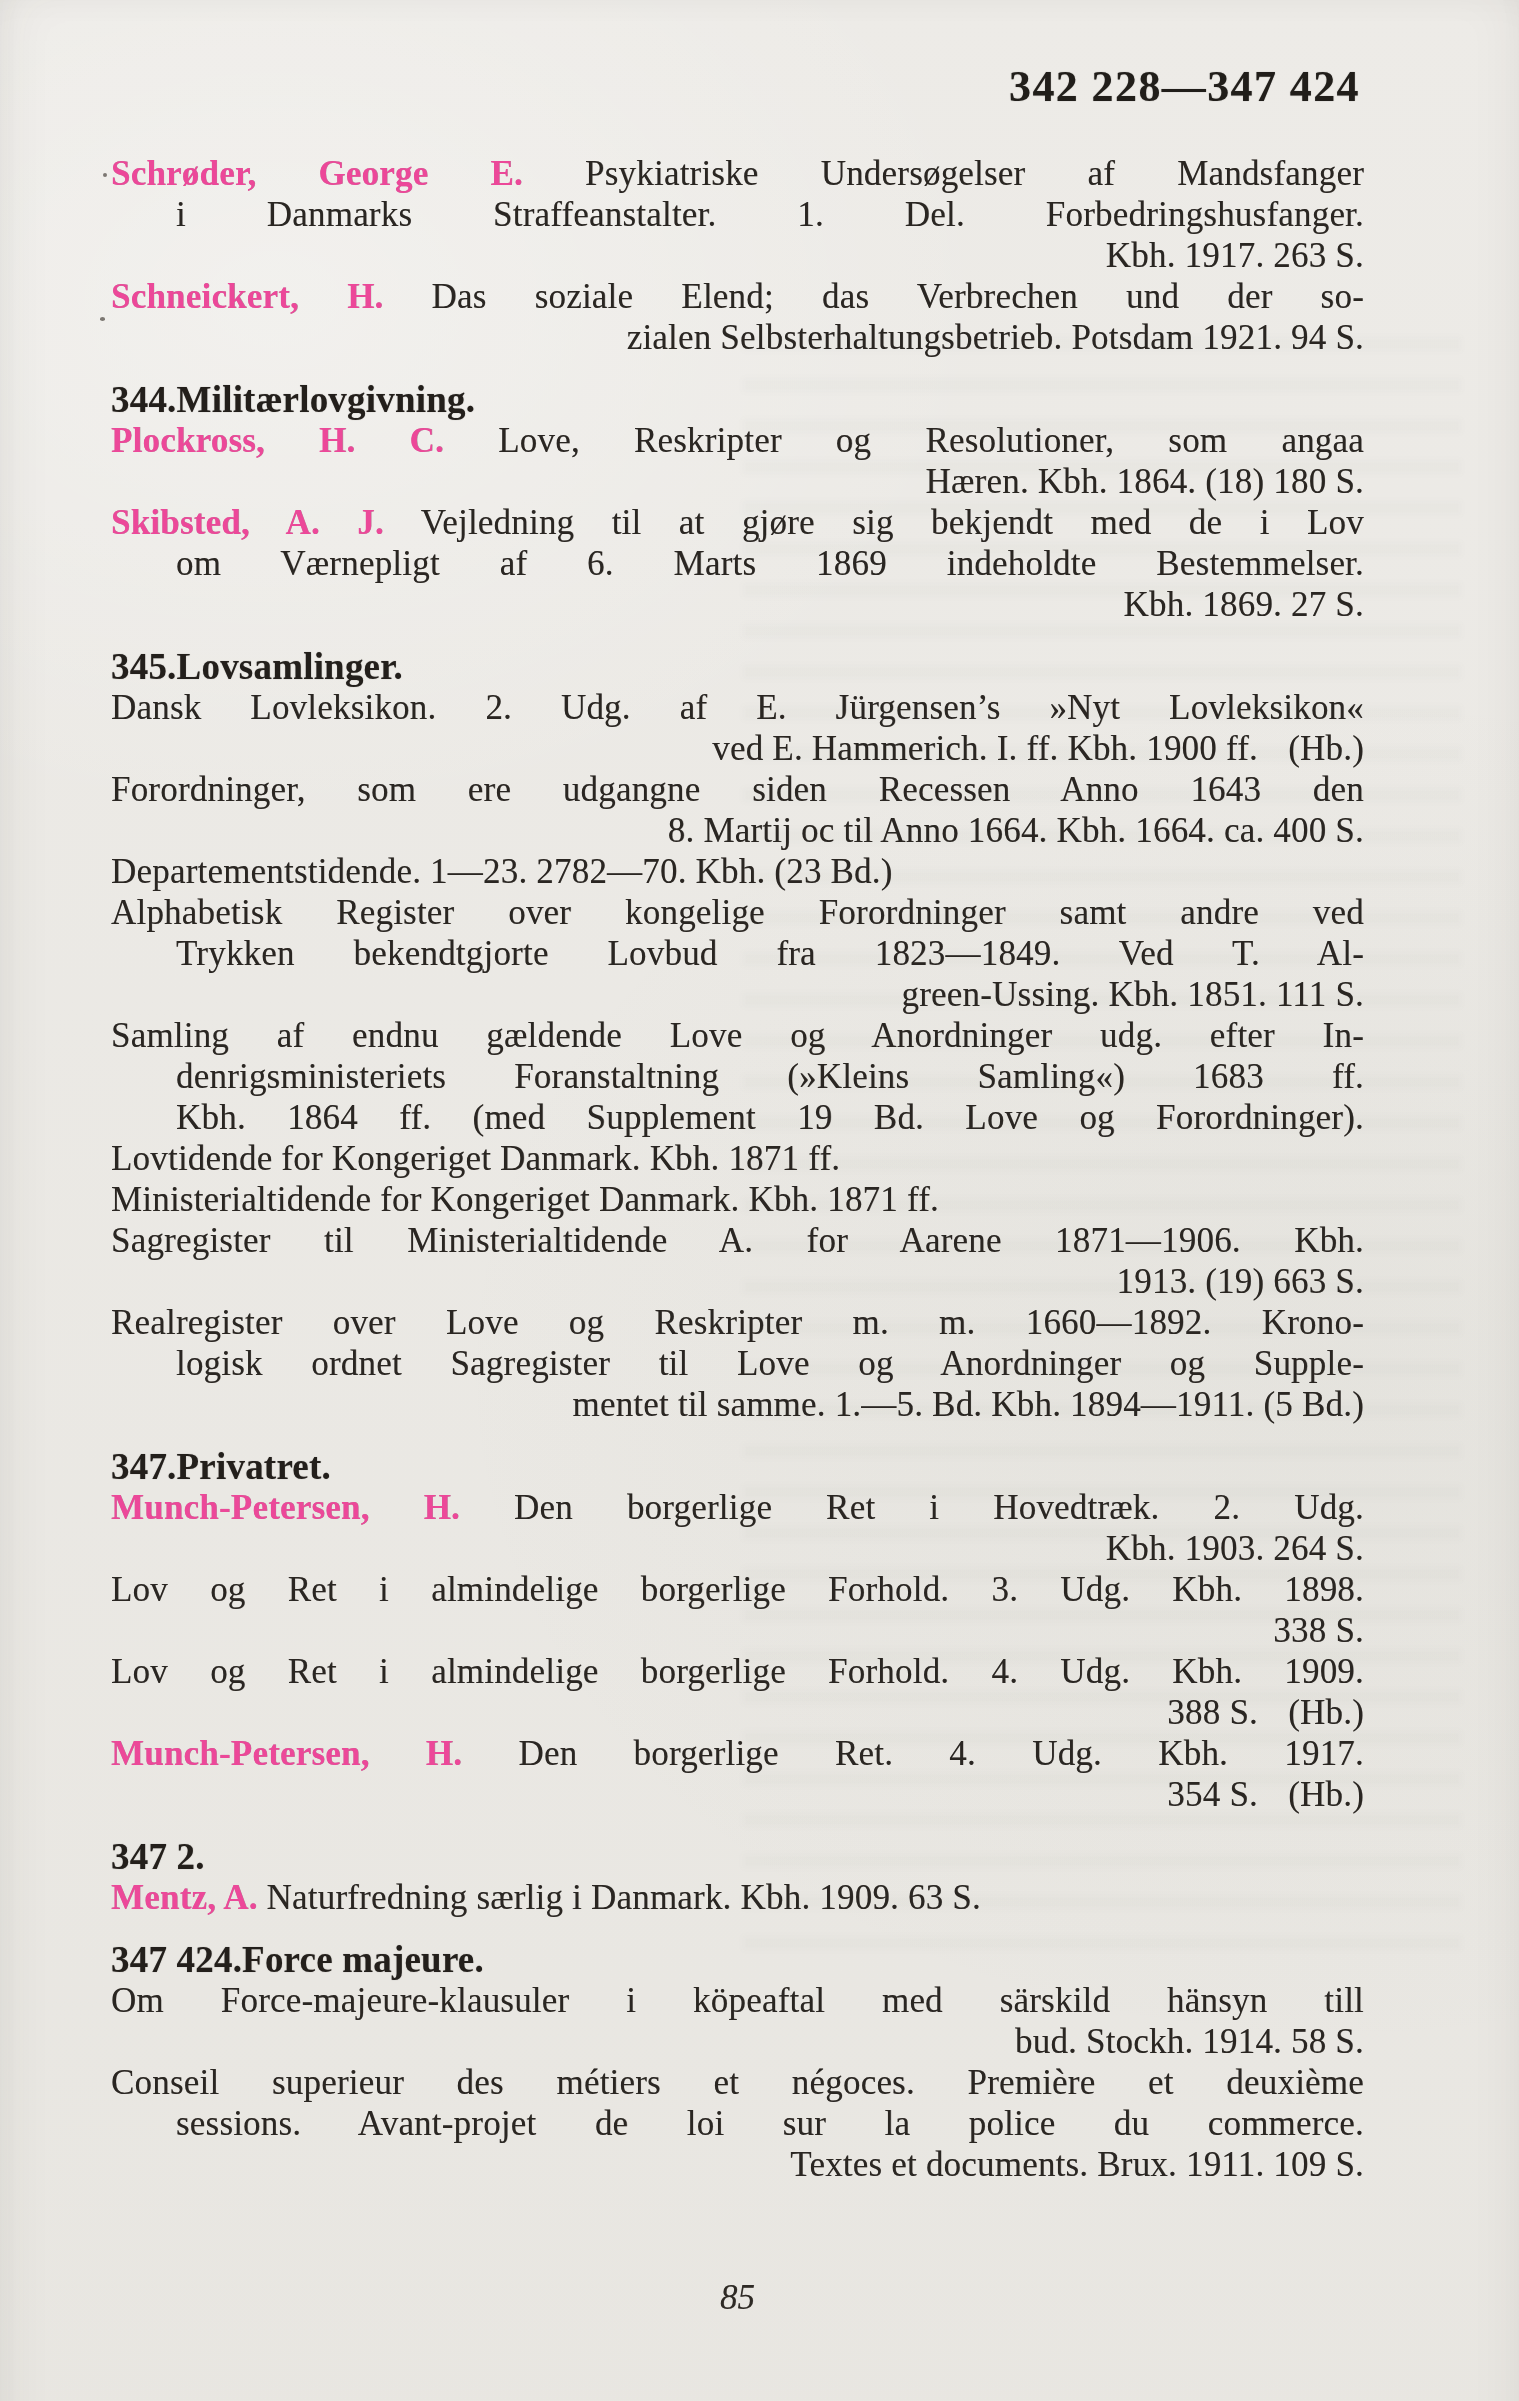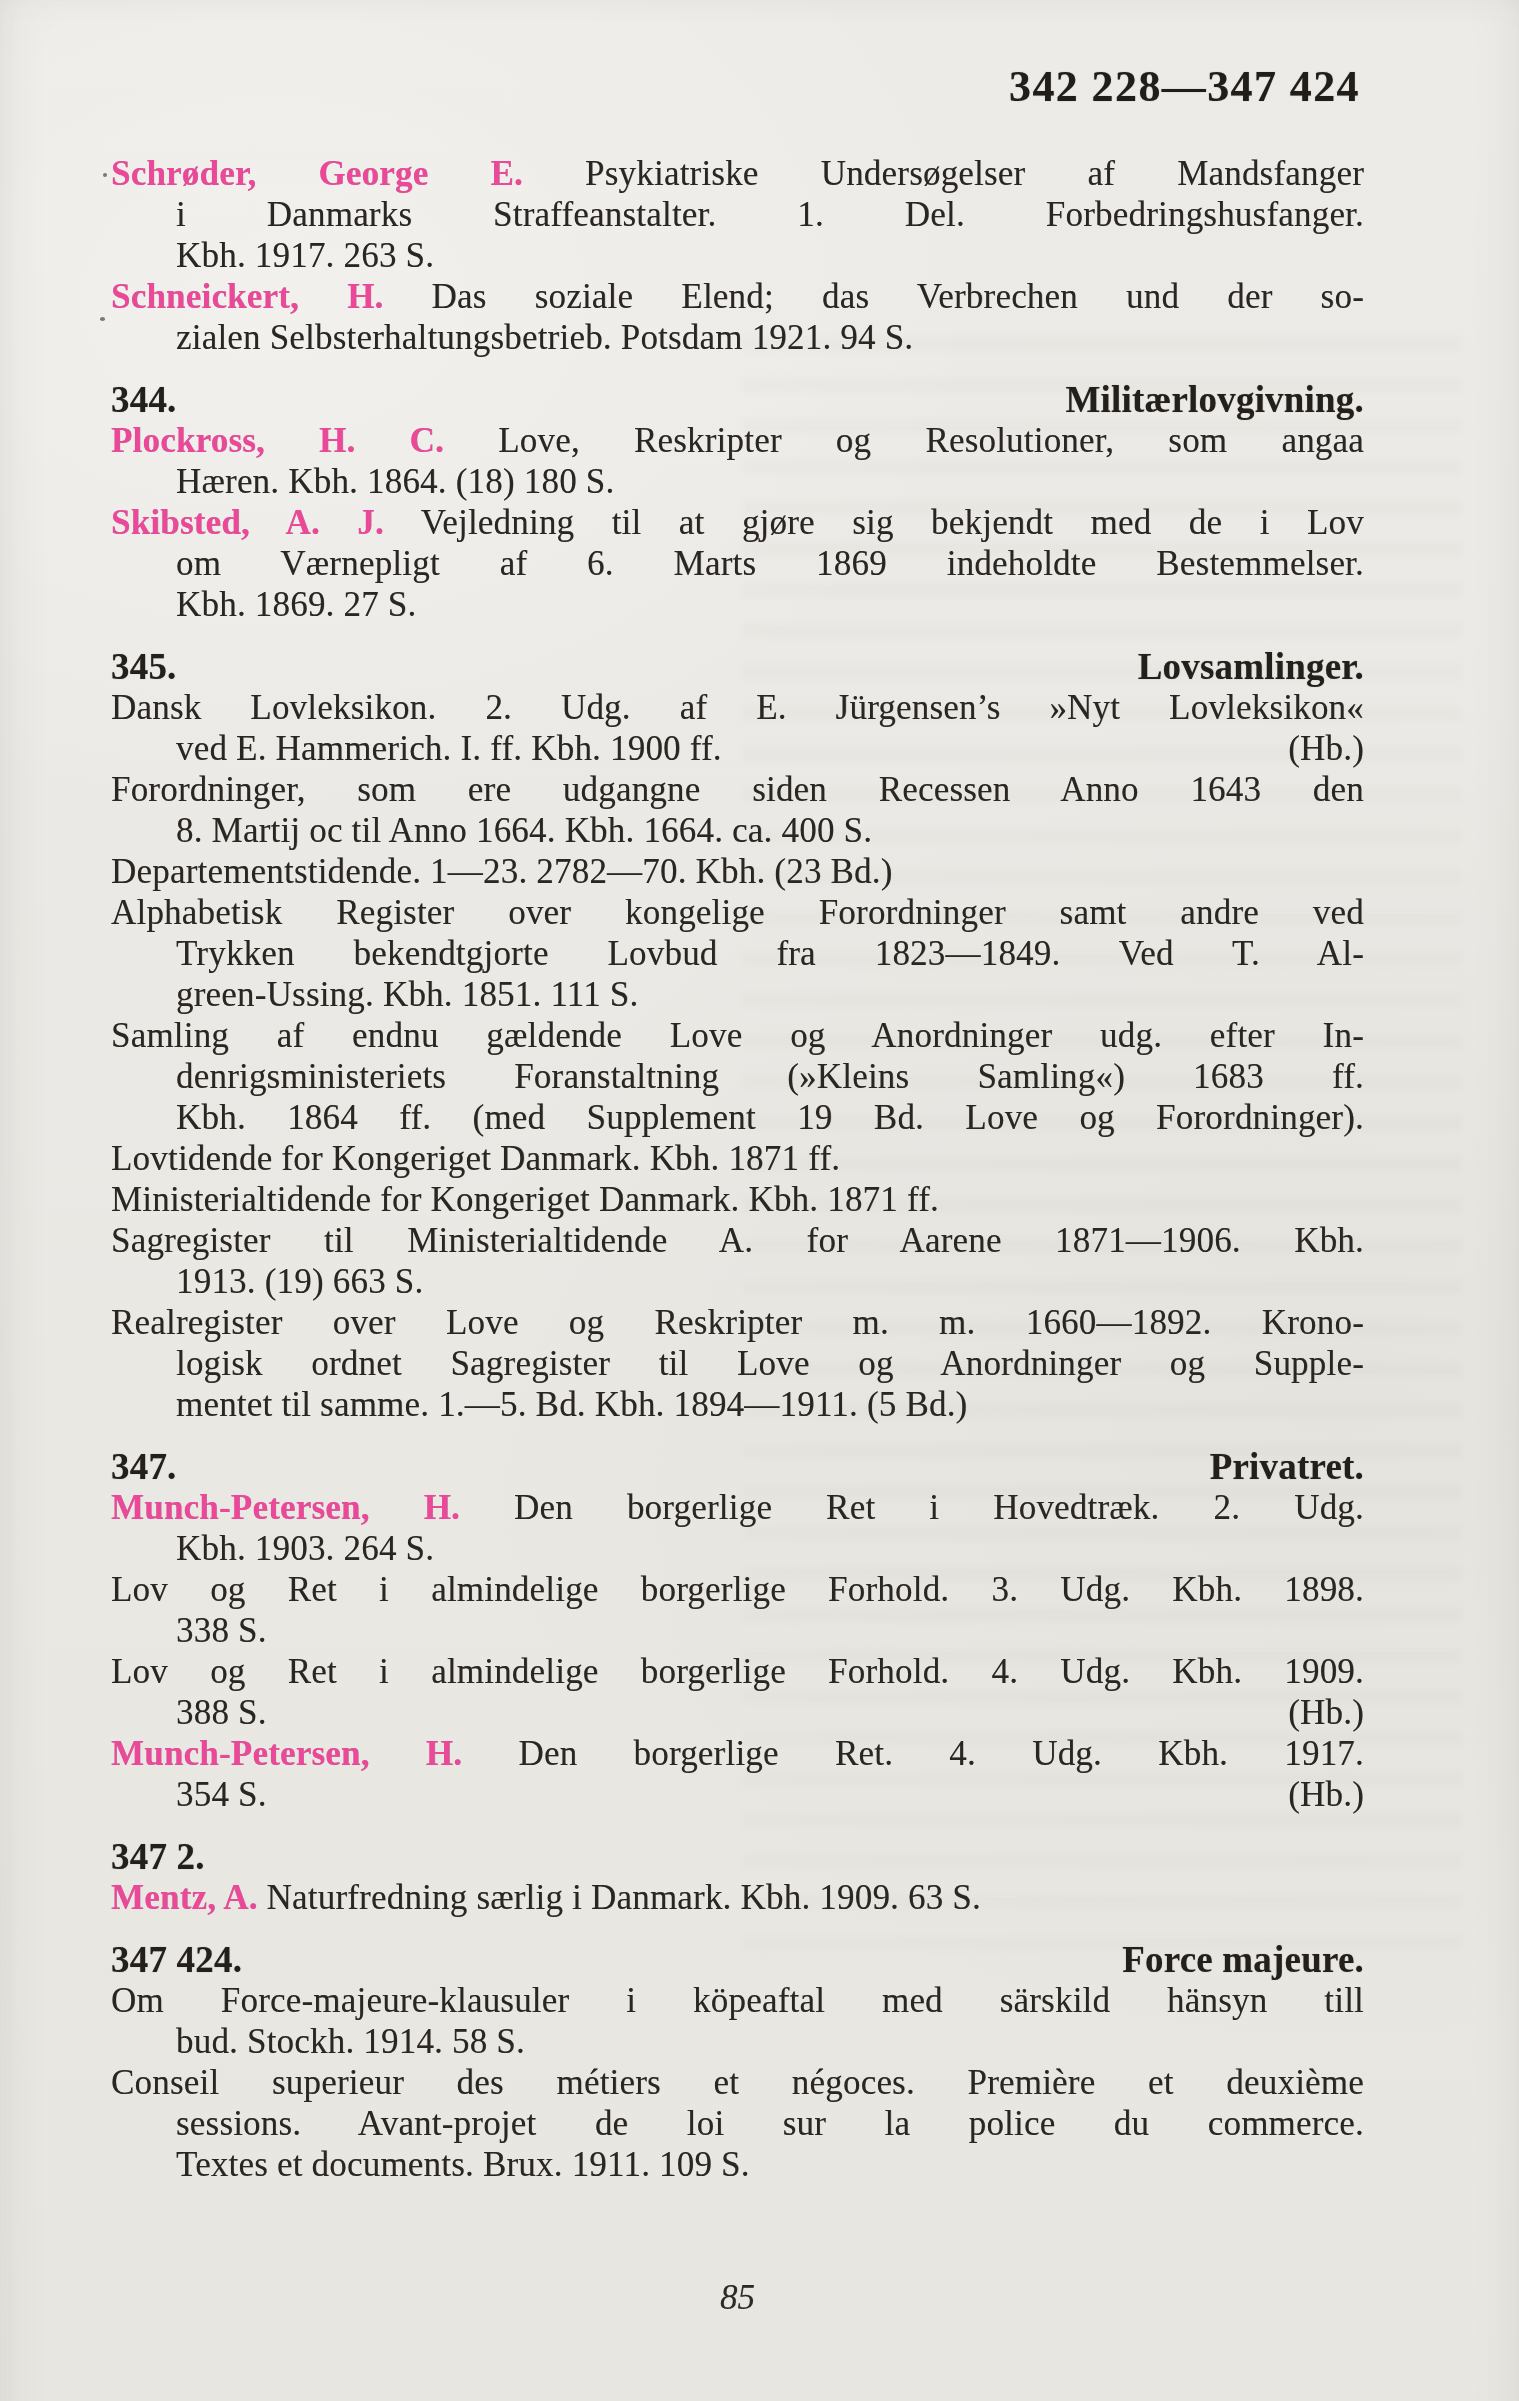--- a/index.html
+++ b/index.html
@@ -59,35 +59,33 @@
     top: 153px;
     left: 111px;
     width: 1253px;
     font-size: 35px;
     line-height: 41px;
     letter-spacing: 0.2px;
     text-shadow: 0.3px 0.4px 0.5px rgba(42,38,34,0.38);
   }
   .entry { margin: 0; }
   .line { min-height: 41px; }
-  .line.ind { padding-left: 65px; }
+  .line.ind { padding-left: 65px; text-align: right; }
   .line.just { text-align: justify; text-align-last: justify; }
   .line.hasr { position: relative; padding-right: 106px; }
   .line .r { position: absolute; right: 0; top: 0; }
   .b { font-weight: 700; color: #ec4899; }
   .section-row {
     display: flex;
-    justify-content: space-between;
     font-weight: 700;
     font-size: 37px;
     color: #231f1b;
     margin-top: 21px;
     min-height: 41px;
     text-shadow: 0 0 1px rgba(35,31,27,0.4);
-    gap: 12px;
   }
   .pagenum {
     position: absolute;
     top: 2278px;
     left: 111px;
     width: 1253px;
     text-align: center;
     font-size: 35px;
     color: #2e2a25;
     text-shadow: 0.2px 0.4px 0.5px rgba(42,38,34,0.35);

